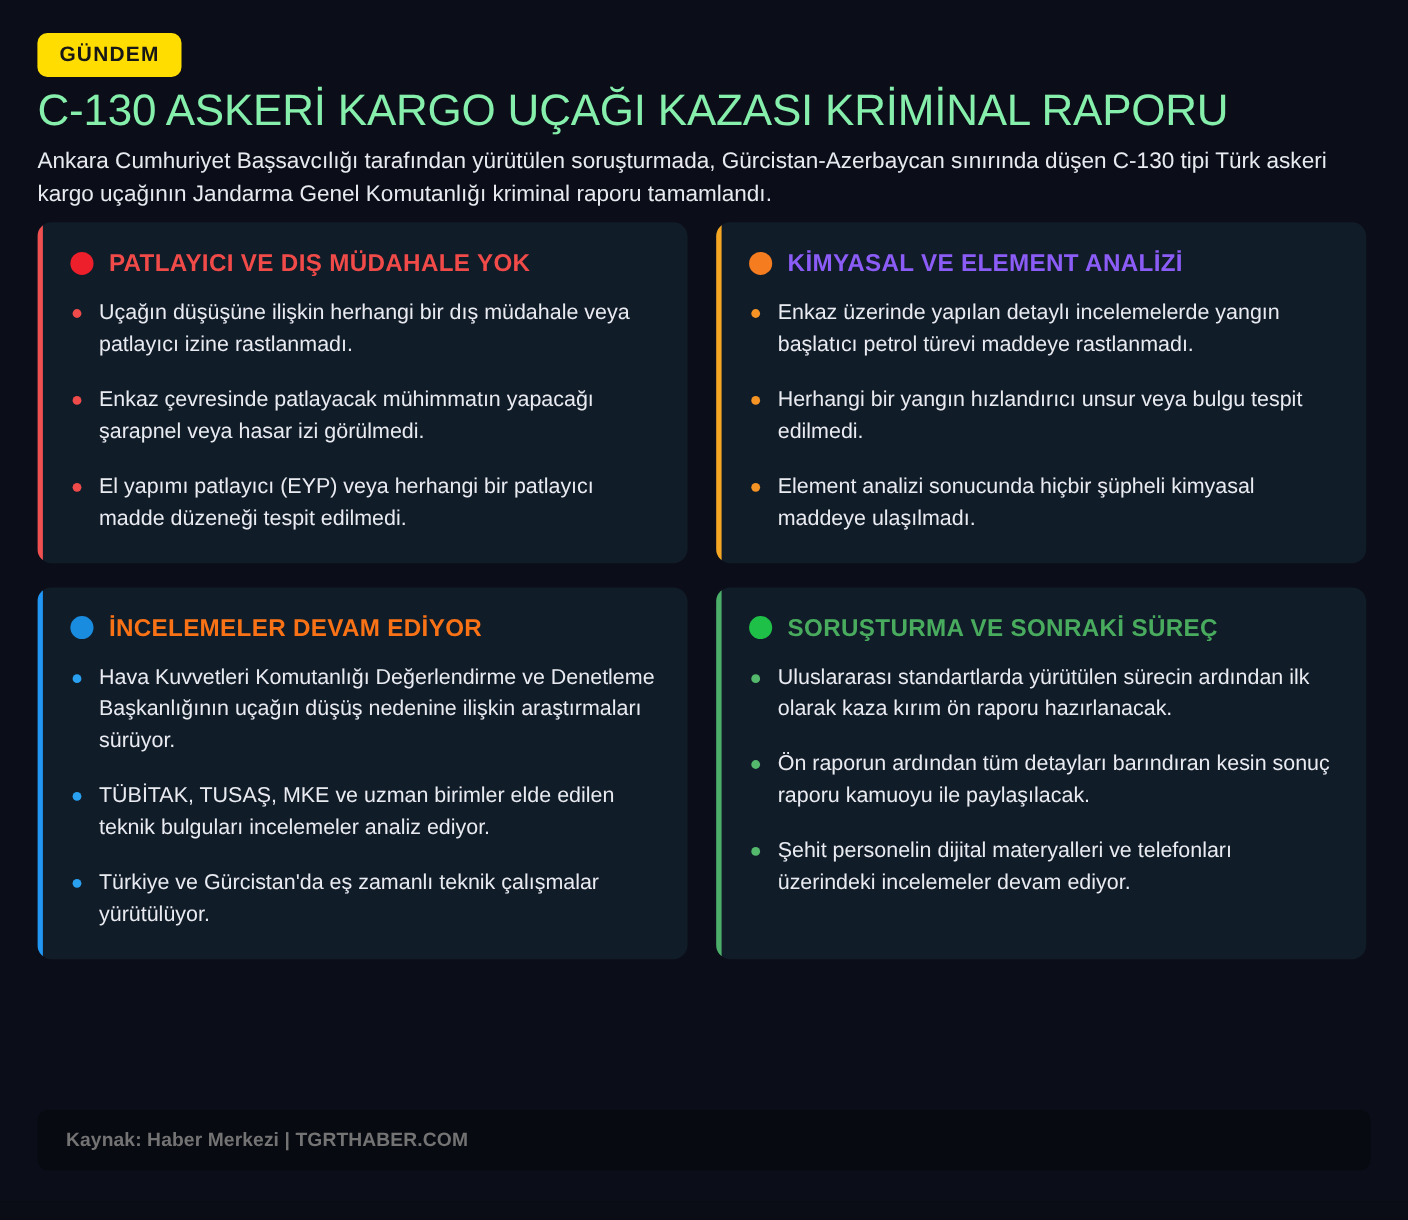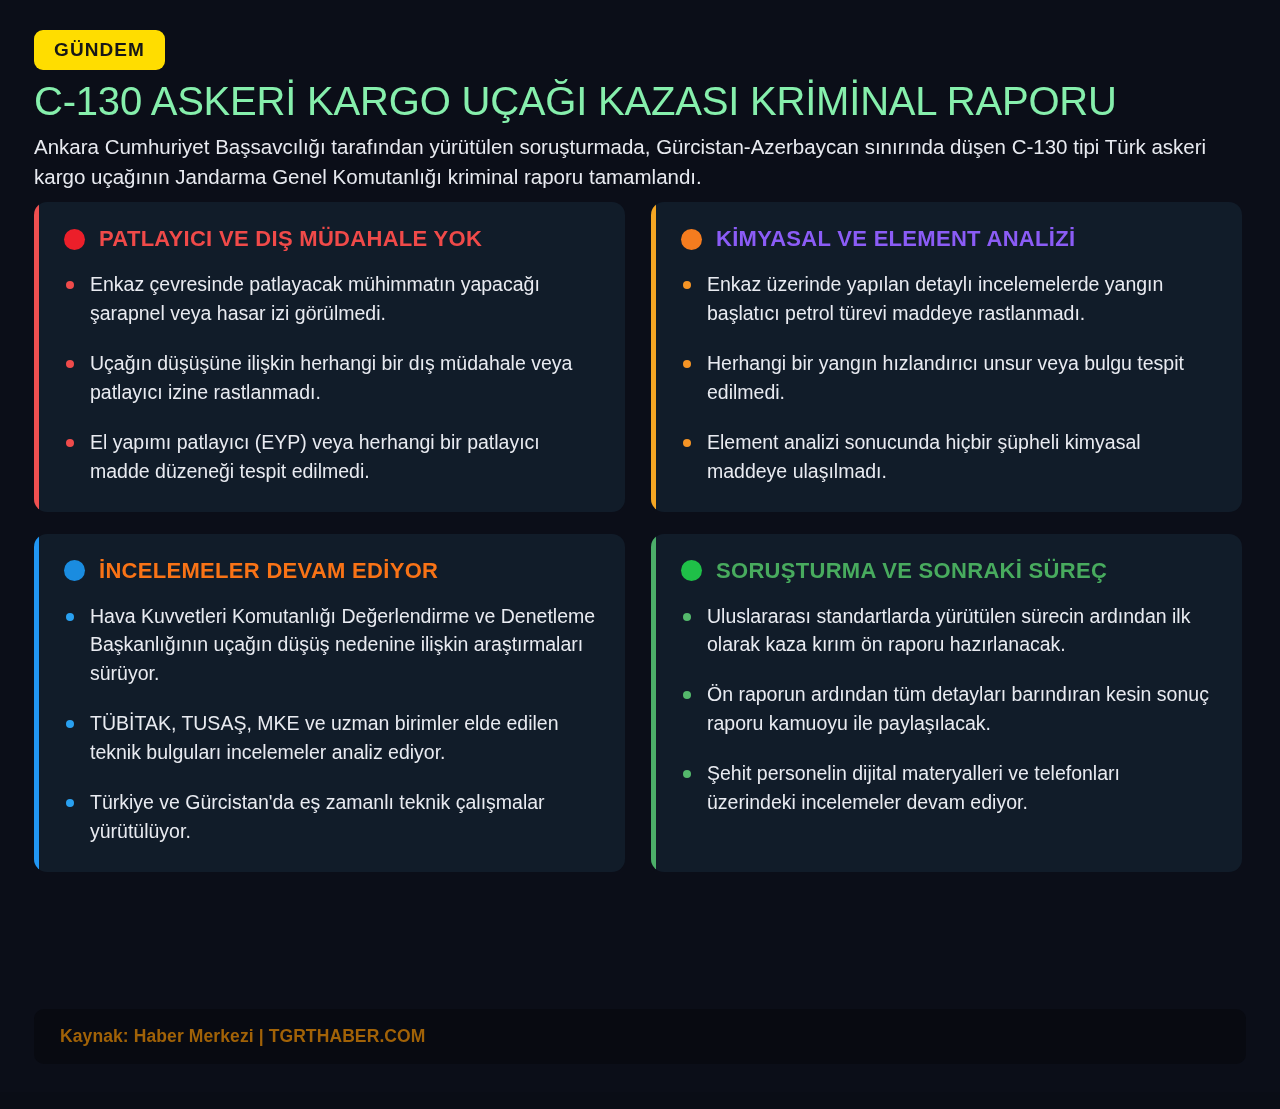--- a/index.html
+++ b/index.html
@@ -138,21 +138,21 @@
     bottom: 28px;
     height: 55px;
     background: #080a11;
     border-radius: 10px;
     display: flex;
     align-items: center;
     padding-left: 26px;
   }
 
   .footer-text {
-    color: #a16207;
+    color: #737373;
     font-size: 17.5px;
     font-weight: bold;
     letter-spacing: 0.1px;
   }
 </style>
 </head>
 <body>
 
 <div class="page">
 
@@ -166,25 +166,25 @@
 
     <div class="card">
       <div class="card-accent" style="background:#f05050"></div>
       <div class="card-header">
         <span class="dot" style="background:#ec1f2a"></span>
         <span class="card-title" style="color:#f04a49">PATLAYICI VE DIŞ MÜDAHALE YOK</span>
       </div>
       <ul class="bullets">
         <li>
           <span class="li-dot" style="background:#ef4b4b"></span>
+          <span>Uçağın düşüşüne ilişkin herhangi bir dış müdahale veya patlayıcı izine rastlanmadı.</span>
+        </li>
+        <li>
+          <span class="li-dot" style="background:#ef4b4b"></span>
           <span>Enkaz çevresinde patlayacak mühimmatın yapacağı şarapnel veya hasar izi görülmedi.</span>
-        </li>
-        <li>
-          <span class="li-dot" style="background:#ef4b4b"></span>
-          <span>Uçağın düşüşüne ilişkin herhangi bir dış müdahale veya patlayıcı izine rastlanmadı.</span>
         </li>
         <li>
           <span class="li-dot" style="background:#ef4b4b"></span>
           <span>El yapımı patlayıcı (EYP) veya herhangi bir patlayıcı madde düzeneği tespit edilmedi.</span>
         </li>
       </ul>
     </div>
 
     <div class="card">
       <div class="card-accent" style="background:#f5a623"></div>

